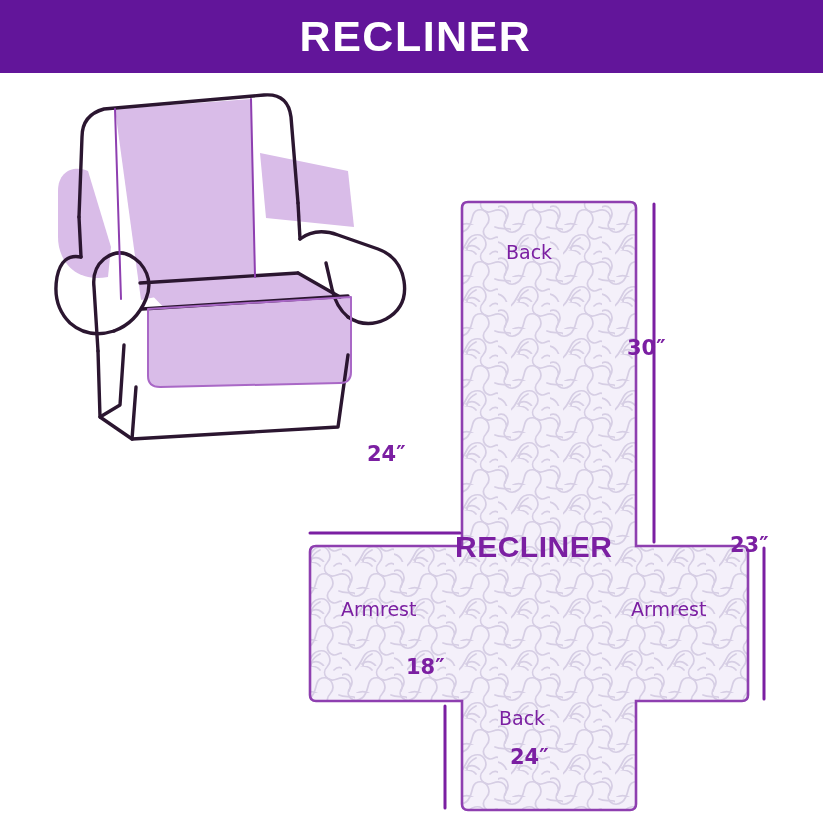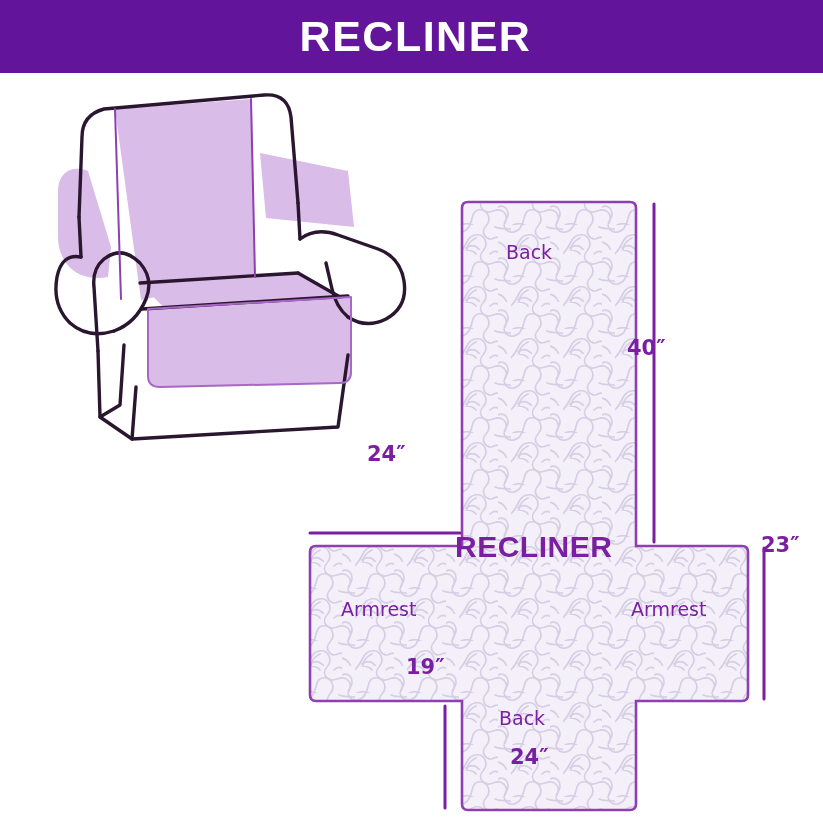--- a/index.html
+++ b/index.html
@@ -112,21 +112,21 @@
   }
 
   
   .lbl-back     { left: 506px; top: 243px; }
   .lbl-front    { left: 499px; top: 709px; }
   .lbl-arm-l    { left: 341px; top: 600px; }
   .lbl-arm-r    { left: 631px; top: 600px; }
   .lbl-recliner { left: 455px; top: 532px; }
 
   .dim-40 { left: 627px; top: 338px; }
-  .dim-23 { left: 761px; top: 535px; }
+  .dim-23 { left: 730px; top: 535px; }
   .dim-24-top { left: 367px; top: 444px; }
   .dim-24-bottom { left: 510px; top: 747px; }
   .dim-19 { left: 406px; top: 657px; }
 </style>
 </head>
 <body>
 
 <div id="page">
 
   <div class="header-banner">
@@ -272,23 +272,23 @@
   <div class="panel-label lbl-back">Back</div>
 
   <div class="panel-label lbl-arm-l">Armrest</div>
 
   <div class="panel-label lbl-arm-r">Armrest</div>
 
   <div class="panel-label lbl-front">Back</div>
 
   <div class="center-label lbl-recliner">RECLINER</div>
 
-  <div class="dim-label dim-40">40″</div>
+  <div class="dim-label dim-40">30″</div>
 
   <div class="dim-label dim-24-top">24″</div>
 
   <div class="dim-label dim-23">23″</div>
 
-  <div class="dim-label dim-19">19″</div>
+  <div class="dim-label dim-19">18″</div>
 
   <div class="dim-label dim-24-bottom">24″</div>
 
 </div>
 
 </body></html>

